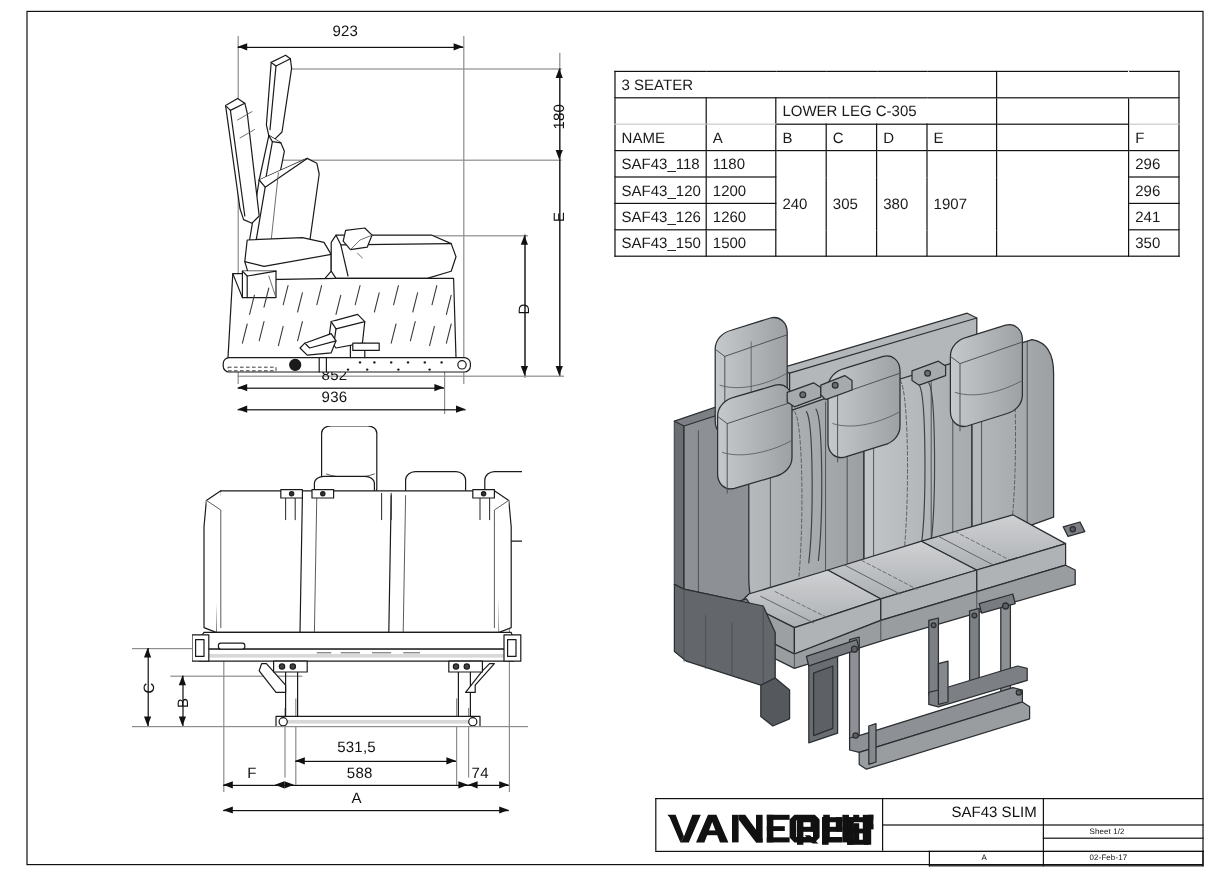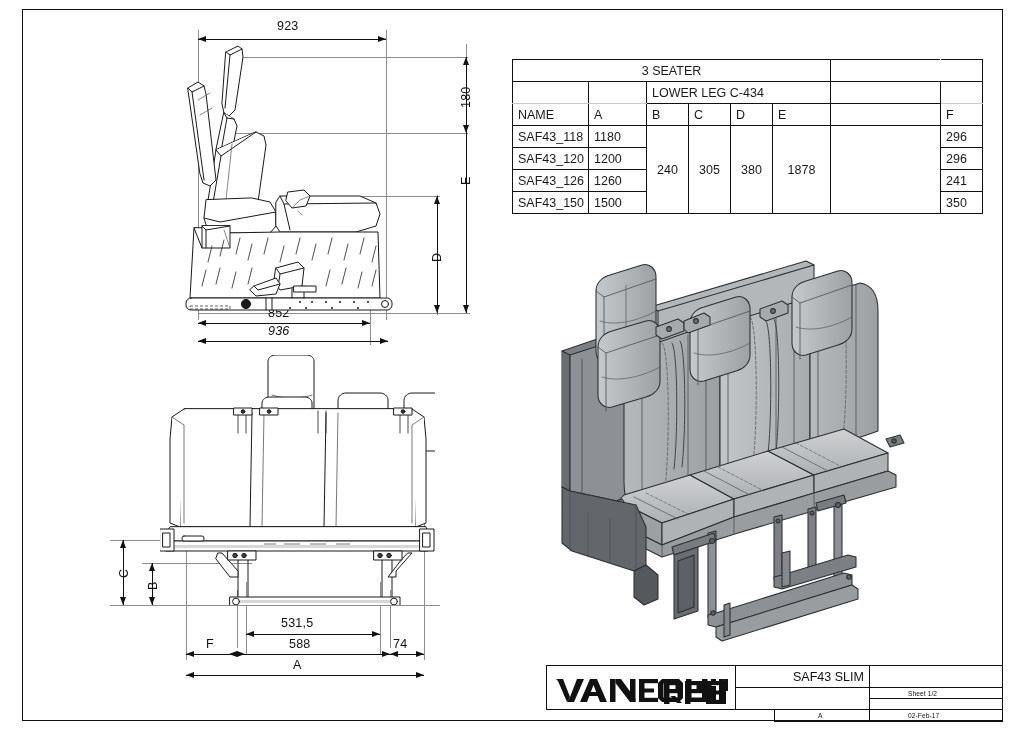--- a/index.html
+++ b/index.html
@@ -31,21 +31,21 @@
         border-bottom:8px solid #111;}
   .ar-d{border-left:3.2px solid transparent;border-right:3.2px solid transparent;
         border-top:8px solid #111;}
 
   
   #spec-table{position:absolute;left:512px;top:59px;width:470px;height:128px;}
   #spec-table table{border-collapse:collapse;width:470px;height:128px;
       font-size:12.5px;table-layout:fixed;}
   #spec-table td{border:1px solid #111;padding:0 5px;height:21px;
       vertical-align:middle;background:#fff;}
-  #spec-table td.c{text-align:center;}
+  #spec-table td.c{text-align:left;}
   #spec-table td.hdr{font-weight:400;}
 
   
   #title-block{position:absolute;left:546px;top:665px;width:457px;height:56px;}
   .tb-line{position:absolute;background:#111;}
   #logo{position:absolute;left:8px;top:10px;width:175px;height:30px;
         display:flex;align-items:center;justify-content:center;}
   #logo svg{display:block;}
   .tb-txt{position:absolute;font-size:12.5px;color:#111;white-space:nowrap;}
   .tb-small{position:absolute;font-size:6.6px;color:#111;white-space:nowrap;
@@ -93,21 +93,21 @@
 
     <div class="vline thin" style="left:370px;top:305px;height:40px;"></div>
     <div class="hline" style="left:198px;top:323px;width:172px;"></div>
     <div class="ar ar-l" style="left:198px;top:319.8px;"></div>
     <div class="ar ar-r" style="left:362px;top:319.8px;"></div>
     <div class="dimtxt" style="left:268px;top:307px;">852</div>
 
     <div class="hline" style="left:198px;top:341px;width:190px;"></div>
     <div class="ar ar-l" style="left:198px;top:337.8px;"></div>
     <div class="ar ar-r" style="left:380px;top:337.8px;"></div>
-    <div class="dimtxt" style="left:268px;top:325px;font-style:italic;">936</div>
+    <div class="dimtxt" style="left:268px;top:325px;">936</div>
 
     <svg class="abs" style="left:180px;top:40px;" width="230" height="275" viewBox="0 0 230 275">
       <g fill="#ffffff" stroke="#1a1a1a" stroke-width="1" stroke-linejoin="round" stroke-linecap="round">
 
         <path d="M46,12 L58,6 L62,9 L63,17 L55,70 L49,76 L44,73 L42,64 Z"></path>
         <path d="M46,12 L50,15 L62,9"></path>
         <path d="M50,15 L45,68"></path>
 
         <path d="M44,73 L54,79 L57,86 L51,116 L44,122 L38,119 L36,110 Z"></path>
         <path d="M44,73 L47,78 L54,79"></path>
@@ -486,21 +486,21 @@
 
         <tr>
           <td class="c" colspan="6">3 SEATER</td>
           <td style="border-left:1px solid #fff;border-right:1px solid #fff;"></td>
           <td style="border-left:1px solid #fff;"></td>
         </tr>
 
         <tr>
           <td style="border-bottom:1px solid #c9c9c9;"></td>
           <td style="border-bottom:1px solid #c9c9c9;"></td>
-          <td colspan="4">LOWER LEG  C-434</td>
+          <td colspan="4">LOWER LEG  C-305</td>
           <td></td>
           <td style="border-bottom:1px solid #c9c9c9;"></td>
         </tr>
 
         <tr>
           <td class="hdr">NAME</td>
           <td class="hdr">A</td>
           <td class="hdr">B</td>
           <td class="hdr">C</td>
           <td class="hdr">D</td>
@@ -508,21 +508,21 @@
           <td class="hdr"></td>
           <td class="hdr">F</td>
         </tr>
 
         <tr>
           <td>SAF43_118</td>
           <td>1180</td>
           <td class="c" rowspan="4">240</td>
           <td class="c" rowspan="4">305</td>
           <td class="c" rowspan="4">380</td>
-          <td class="c" rowspan="4">1878</td>
+          <td class="c" rowspan="4">1907</td>
           <td rowspan="4"></td>
           <td>296</td>
         </tr>
         <tr>
           <td>SAF43_120</td>
           <td>1200</td>
           <td>296</td>
         </tr>
         <tr>
           <td>SAF43_126</td>

